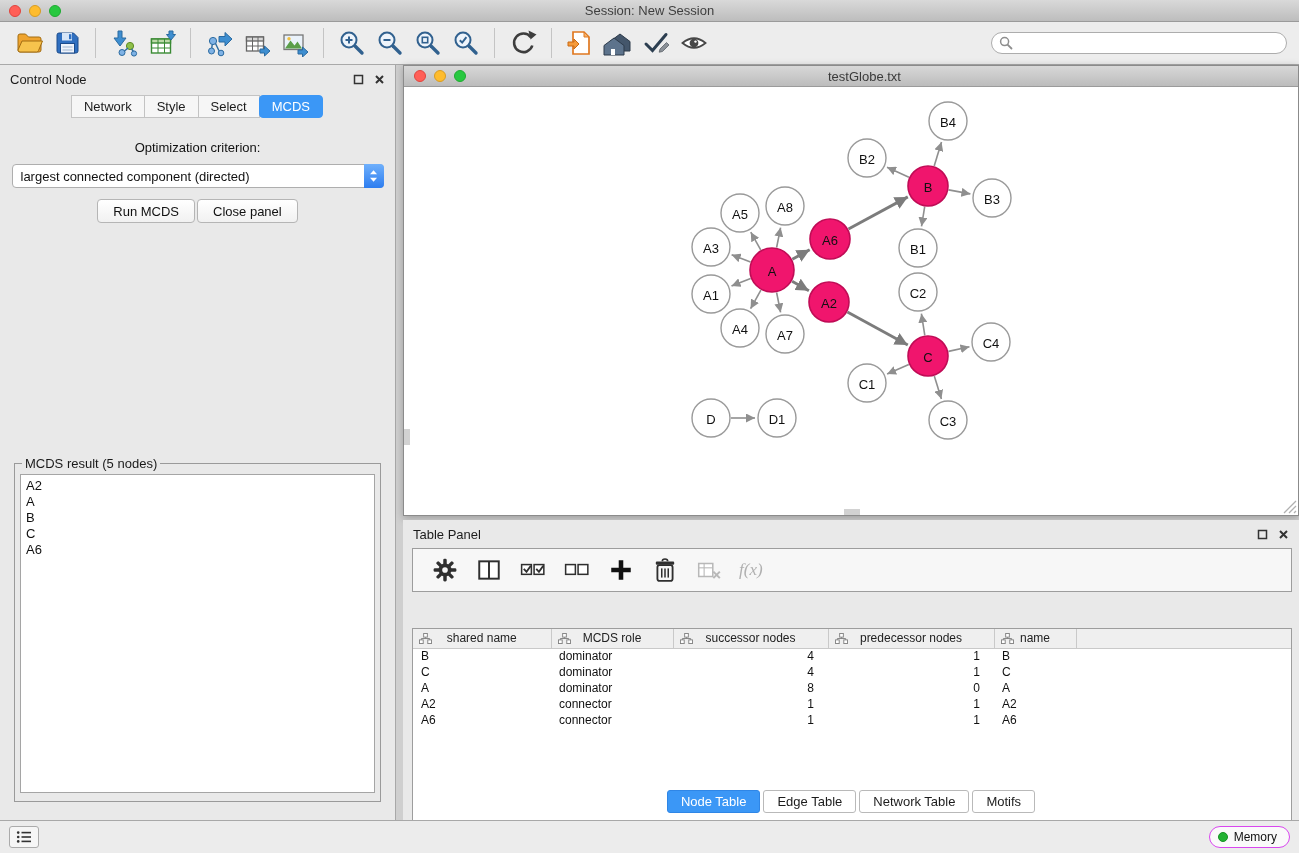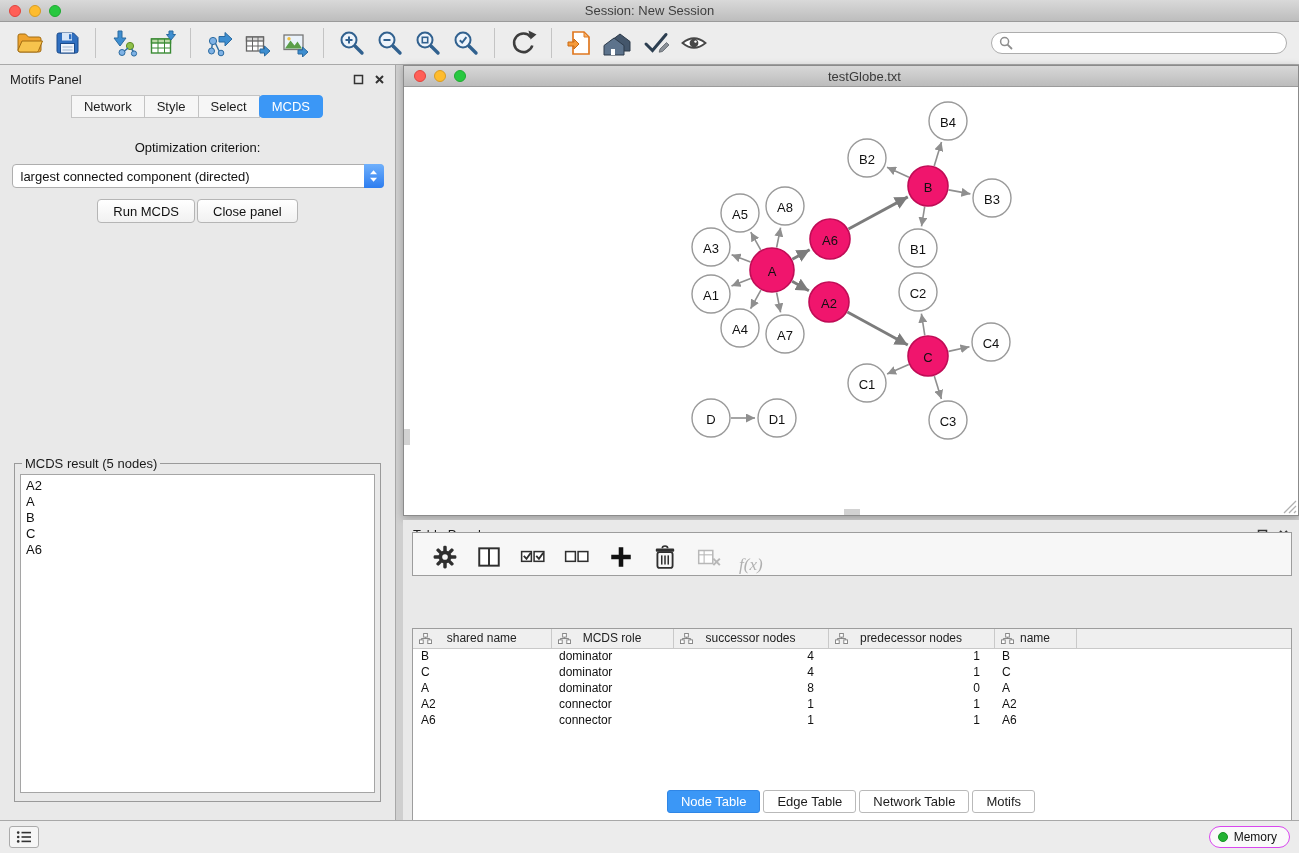--- a/index.html
+++ b/index.html
@@ -64,22 +64,22 @@
   .net-titlebar .traffic { margin-left:10px; gap:8px; }
   .net-titlebar .tl { width:12px; height:12px; }
   .net-title { position:absolute; left:0; right:8px; text-align:center; font-size:13px; color:#3a3a3a;margin-left:35px; }
   .net-canvas { position:absolute; top:21px; left:0; right:0; bottom:0; background:#fff; overflow:hidden; }
   .node-label { font-family:"Liberation Sans", sans-serif; font-size:13px; fill:#111;
     text-anchor:middle; dominant-baseline:central; pointer-events:none; }
   .resize-grip { position:absolute; right:1px; bottom:1px; }
 
   
   .table-panel { position:absolute; left:403px; top:455px; width:896px; height:300px; background:#e9e9e9; }
-  .tp-toolbar { position:absolute; left:9px; top:12px; width:880px; height:44px; background:#f7f7f7;
-    border:1px solid #9d9d9d; display:flex; align-items:flex-end; padding:0 14px; gap:8px; }
+  .tp-toolbar { position:absolute; left:9px; top:28px; width:880px; height:44px; background:#f7f7f7;
+    border:1px solid #9d9d9d; display:flex; align-items:center; padding:0 14px; gap:8px; }
   .tp-ico { width:36px; height:36px; display:flex; align-items:center; justify-content:center; }
   .fx { font-family:"Liberation Serif", serif; font-style:italic; font-size:17px; color:#b0b0b0; padding-left:4px; }
   .tp-tablebox { position:absolute; left:9px; top:72px; width:880px; height:236px; background:#fff;
     border:1px solid #9d9d9d; overflow:hidden;margin-top:36px; }
   table.node-table { border-collapse:collapse; table-layout:fixed; width:100%; }
   table.node-table th { height:19px; background:#efefef; border-right:1px solid #c9c9c9; border-bottom:1px solid #c9c9c9;
     font-size:12px; font-weight:normal; color:#222; position:relative; text-align:center; }
   table.node-table th .tree-ico { position:absolute; left:6px; top:4px; }
   table.node-table th.filler { border-right:none; }
   table.node-table td { height:16px; font-size:12px; color:#111; padding:0 8px; white-space:nowrap; overflow:hidden; }
@@ -249,21 +249,21 @@
         <line x1="8.8" y1="8.8" x2="12.5" y2="12.5" stroke="#8e8e8e" stroke-width="1.8" stroke-linecap="round"></line>
       </svg>
       <input type="text" placeholder="" style="">
     </div>
   </div>
 
   <div class="workspace">
 
     <div class="control-panel">
       <div class="panel-head">
-        <span class="ph-title">Motifs Panel</span>
+        <span class="ph-title">Control Node</span>
         <span class="ph-btns">
           <svg width="11" height="11" viewBox="0 0 11 11">
               <rect x="1.5" y="1.5" width="8" height="8" fill="none" stroke="#333" stroke-width="1.5"></rect>
             </svg>
           <svg width="11" height="11" viewBox="0 0 11 11">
               <path d="M2 2 L9 9 M9 2 L2 9" stroke="#333" stroke-width="2"></path>
             </svg>
         </span>
       </div>
       <div class="cp-tabs" id="cp-tabs">

